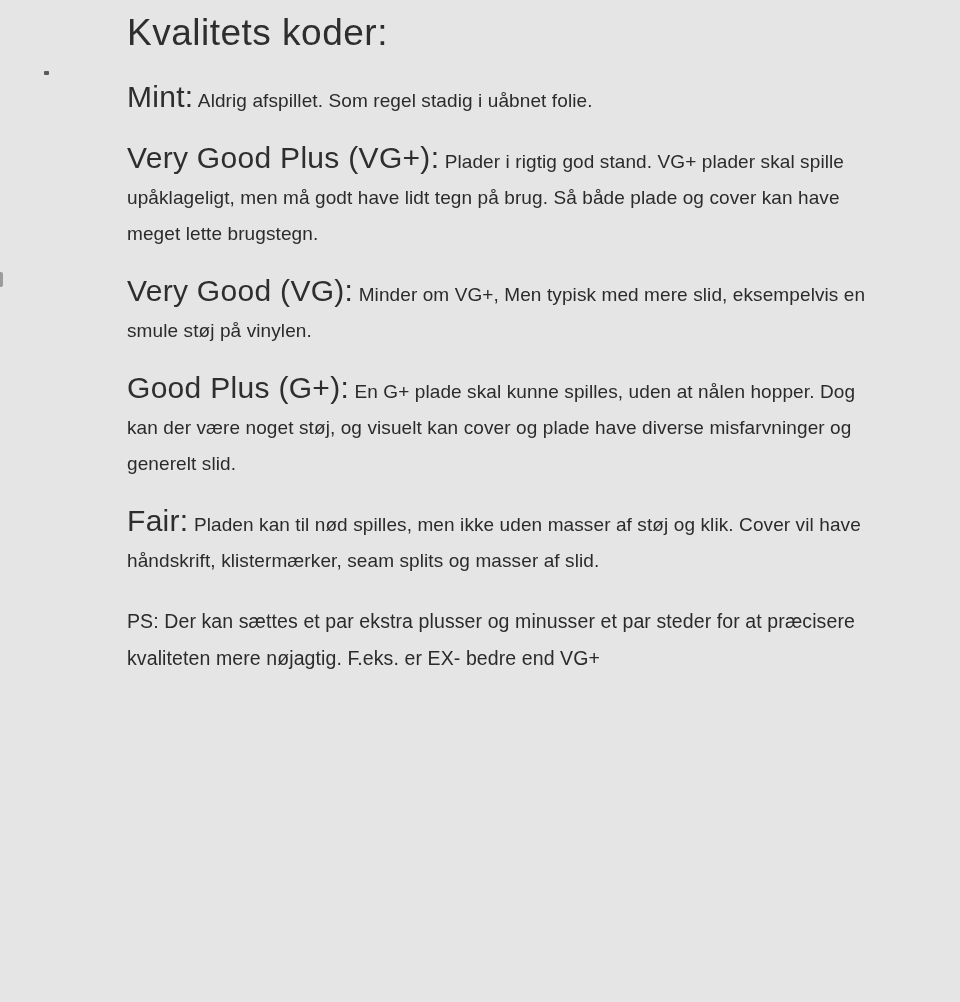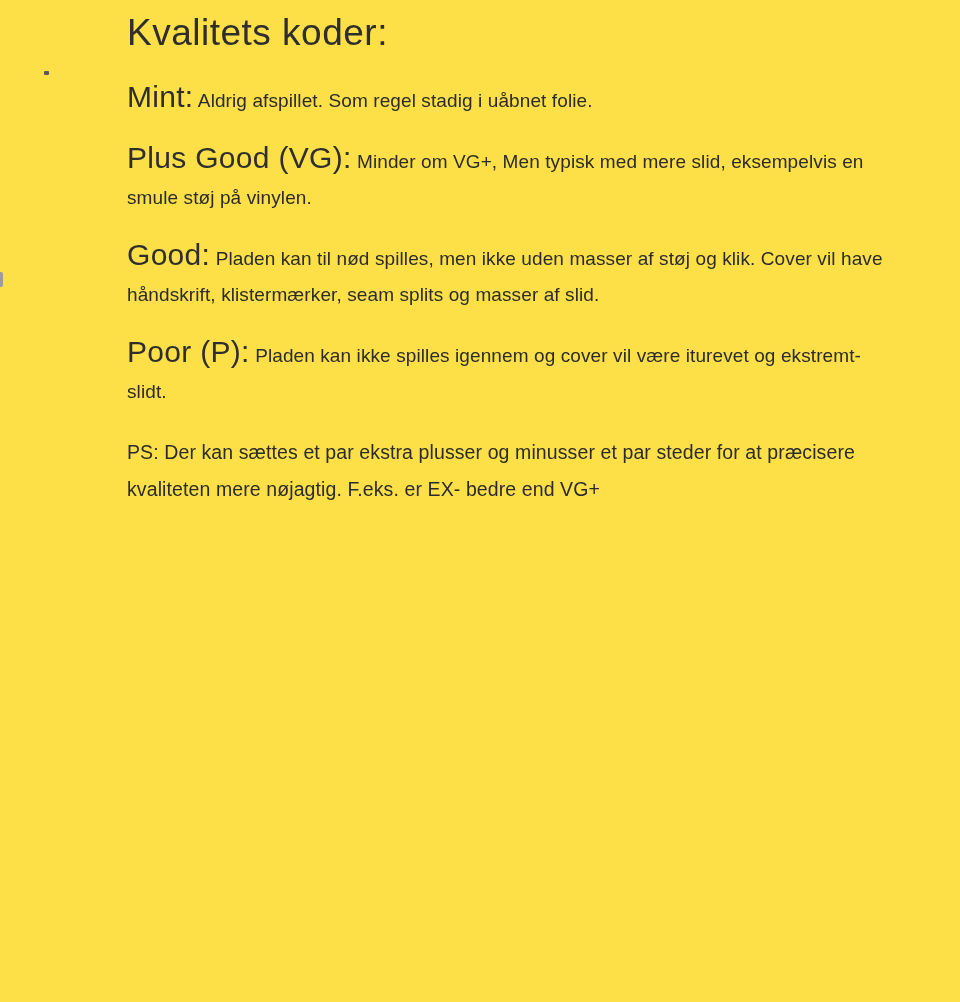--- a/index.html
+++ b/index.html
@@ -13,21 +13,21 @@
     position: relative;
     overflow: hidden;
     font-family: "Liberation Sans", "DejaVu Sans", sans-serif;
     color: #2b2b2b;
   }
   .page {
     position: absolute;
     top: 0; left: 0; right: 0; bottom: 0;
     padding: 10px 75px 0 127px;
     box-sizing: border-box;
-    background: #fde047;
+    background: #e5e5e5;
   }
   h1.title {
     margin: 0 0 26px 0;
     font-size: 37px;
     font-weight: 500;
     line-height: 1.25;
     letter-spacing: 0.5px;
     color: #2e2e2e;
   }
   p.entry {
@@ -76,36 +76,40 @@
 
   <h1 class="title">Kvalitets koder:</h1>
 
   <p class="entry">
     <span class="term">Mint:</span>
     <span class="desc">Aldrig afspillet. Som regel stadig i uåbnet folie.</span>
   </p>
 
 
 
+  <p class="entry">
+    <span class="term">Very Good Plus (VG+):</span>
+    <span class="desc">Plader i rigtig god stand. VG+ plader skal spille upåklageligt, men må godt have lidt tegn på brug. Så både plade og cover kan have meget lette brugstegn.</span>
+  </p>
 
   <p class="entry">
-    <span class="term">Plus Good (VG):</span>
+    <span class="term">Very Good (VG):</span>
     <span class="desc">Minder om VG+, Men typisk med mere slid, eksempelvis en smule støj på vinylen.</span>
   </p>
 
+  <p class="entry">
+    <span class="term">Good Plus (G+):</span>
+    <span class="desc">En G+ plade skal kunne spilles, uden at nålen hopper. Dog kan der være noget støj, og visuelt kan cover og plade have diverse misfarvninger og generelt slid.</span>
+  </p>
 
 
   <p class="entry">
-    <span class="term">Good:</span>
+    <span class="term">Fair:</span>
     <span class="desc">Pladen kan til nød spilles, men ikke uden masser af støj og klik. Cover vil have håndskrift, klistermærker, seam splits og masser af slid.</span>
   </p>
 
-  <p class="entry">
-    <span class="term">Poor (P):</span>
-    <span class="desc">Pladen kan ikke spilles igennem og cover vil være iturevet og ekstremt-slidt.</span>
-  </p>
 
   <p class="postscript">PS: Der kan sættes et par ekstra plusser og minusser et par steder for at præcisere kvaliteten mere nøjagtig. F.eks. er EX- bedre end VG+</p>
 
 </div>
 
 <div class="speck-dot"></div>
 <div class="speck-edge"></div>
 
 </body></html>

